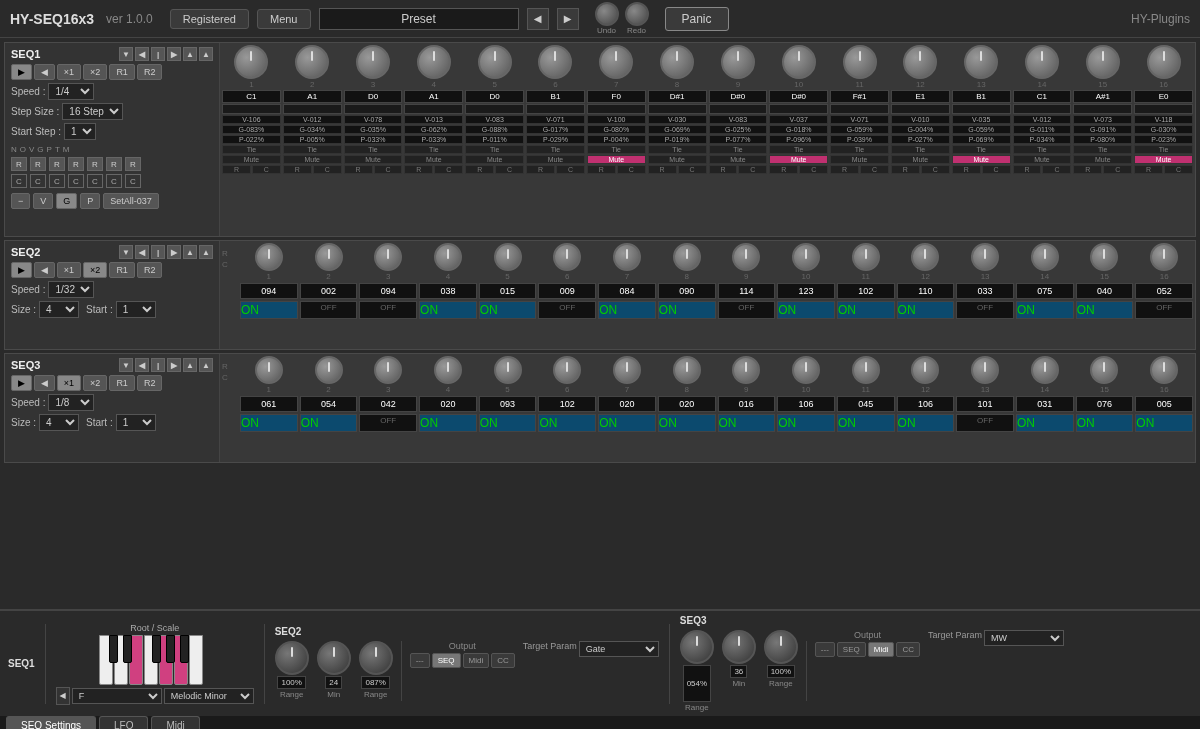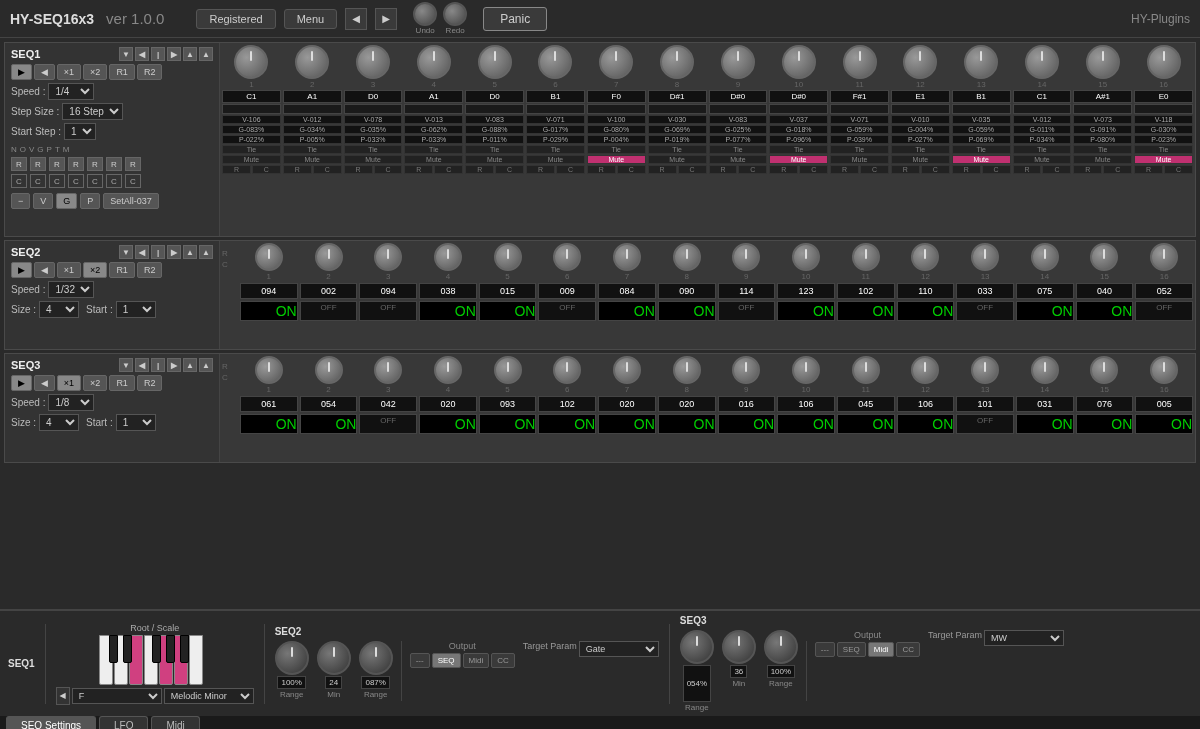--- a/index.html
+++ b/index.html
@@ -23,23 +23,23 @@
       padding: 0 10px;
       gap: 8px;
     }
     #app-title {
       font-size: 14px;
       font-weight: bold;
       color: #ddd;
       margin-right: 4px;
     }
     #app-version {
-      font-size: 15px;
+      font-size: 12px;
       color: #888;
-      margin-right: 24px;
+      margin-right: 9px;
     }
     .top-btn {
       background: #3a3a3a;
       border: 1px solid #555;
       color: #ccc;
       padding: 3px 12px;
       border-radius: 3px;
       cursor: pointer;
       font-size: 11px;
     }
@@ -293,24 +293,24 @@
       background: #111;
       color: #fff;
       font-size: 9px;
       text-align: center;
       border: 1px solid #444;
       width: 100%;
       padding: 2px 0;
     }
 
     .on-box {
-      background: #000000;
+      background: #0c4a6e;
       color: #0c0;
-      font-size: 14px;
-      text-align: right;
+      font-size: 12px;
+      text-align: left;
       border: 1px solid #444;
       width: 100%;
       padding: 1px 0;
     }
 
     .off-box {
       background: #111;
       color: #666;
       font-size: 8px;
       text-align: center;
@@ -580,20 +580,21 @@
 </head>
 <body>
 
 <div id="wrapper">
 
   <div id="top-bar">
     <span id="app-title">HY-SEQ16x3</span>
     <span id="app-version">ver 1.0.0</span>
     <button class="top-btn">Registered</button>
     <button class="top-btn">Menu</button>
+    <div id="preset-display">Preset</div>
     <div class="nav-btn">◀</div>
     <div class="nav-btn">▶</div>
     <div style="display:flex;flex-direction:column;align-items:center;margin-left:8px;">
       <div style="display:flex;gap:6px;">
         <div style="display:flex;flex-direction:column;align-items:center;">
           <div style="width:24px;height:24px;border-radius:50%;background:radial-gradient(circle at 35% 35%,#888,#444);border:2px solid #555;"></div>
           <span style="font-size:8px;color:#888;">Undo</span>
         </div>
         <div style="display:flex;flex-direction:column;align-items:center;">
           <div style="width:24px;height:24px;border-radius:50%;background:radial-gradient(circle at 35% 35%,#888,#444);border:2px solid #555;"></div>

